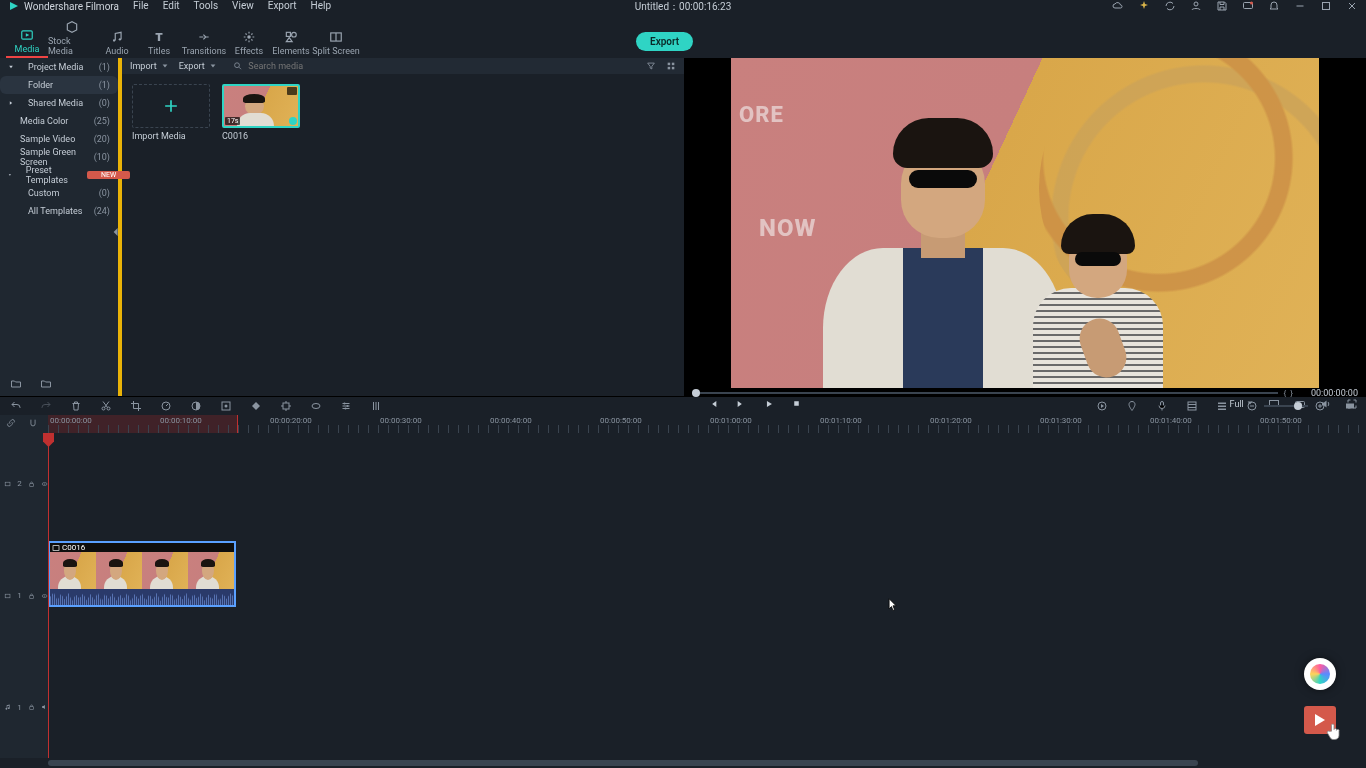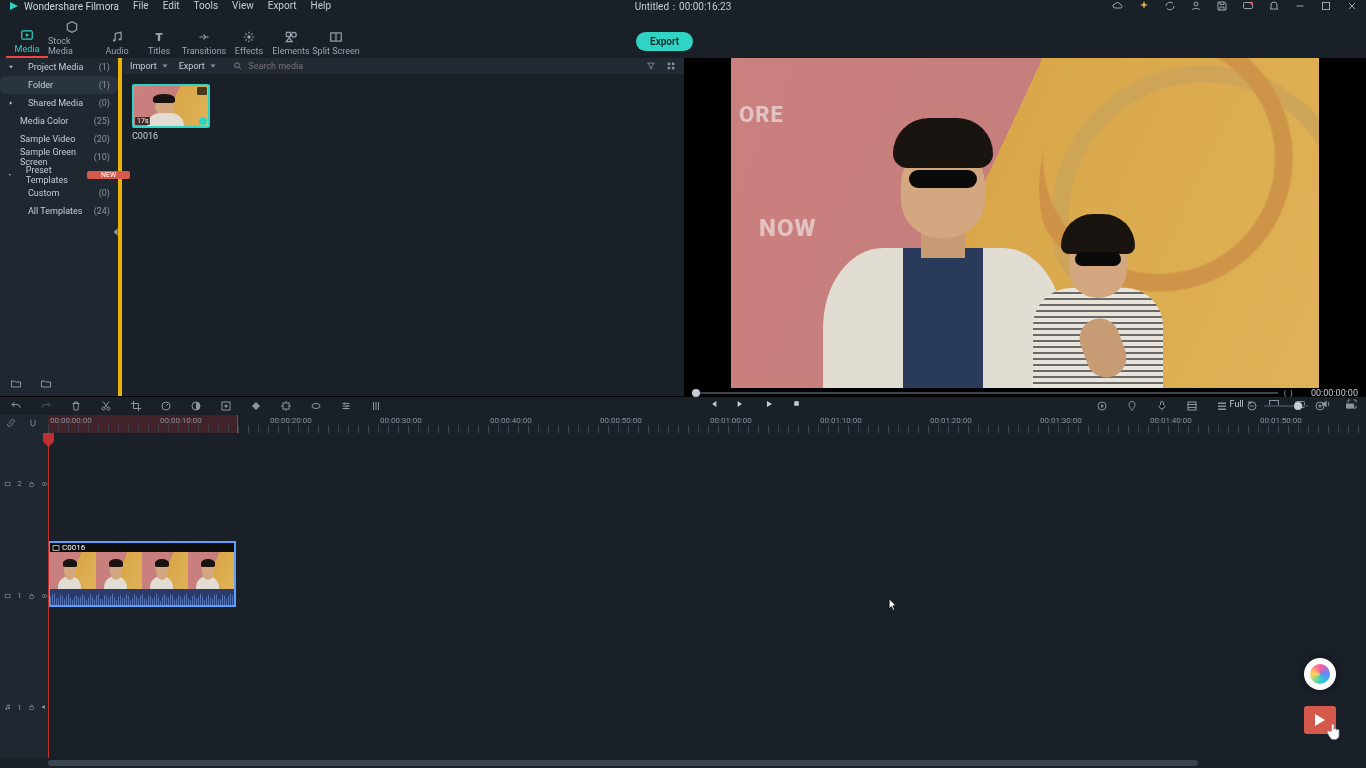--- a/index.html
+++ b/index.html
@@ -357,20 +357,28 @@
           </svg>
         <svg width="10" height="10" viewBox="0 0 24 24">
             <rect x="4" y="4" width="6" height="6" fill="#8a94a0"></rect>
             <rect x="14" y="4" width="6" height="6" fill="#8a94a0"></rect>
             <rect x="4" y="14" width="6" height="6" fill="#8a94a0"></rect>
             <rect x="14" y="14" width="6" height="6" fill="#8a94a0"></rect>
           </svg>
       </div>
     </div>
     <div class="mediagrid">
+      <div class="importtile-wrap">
+        <div class="importtile">
+          <svg width="20" height="20" viewBox="0 0 24 24">
+              <path stroke="#2fd4c4" stroke-width="2" d="M12 5v14M5 12h14"></path>
+            </svg>
+        </div>
+        <span class="caption">Import Media</span>
+      </div>
       <div class="thumbwrap">
         <div class="cliptile">
           <div style="position:absolute;inset:0;background:linear-gradient(115deg,#c9807e 0%,#c77f7e 50%,#d9a74a 50%,#e0b257 100%);"></div>
           <div style="position:absolute;left:28%;top:28%;width:26%;height:44%;background:#d3a77f;border-radius:50%;"></div>
           <div style="position:absolute;left:26%;top:20%;width:30%;height:22%;background:#1a1410;border-radius:50% 50% 20% 20%;"></div>
           <div style="position:absolute;left:18%;bottom:0;width:50%;height:32%;background:#e1ddd3;border-radius:16px 16px 0 0;"></div>
           <div class="corner-tl"></div>
           <div class="corner-bl">17s</div>
           <div class="corner-br"></div>
         </div>

